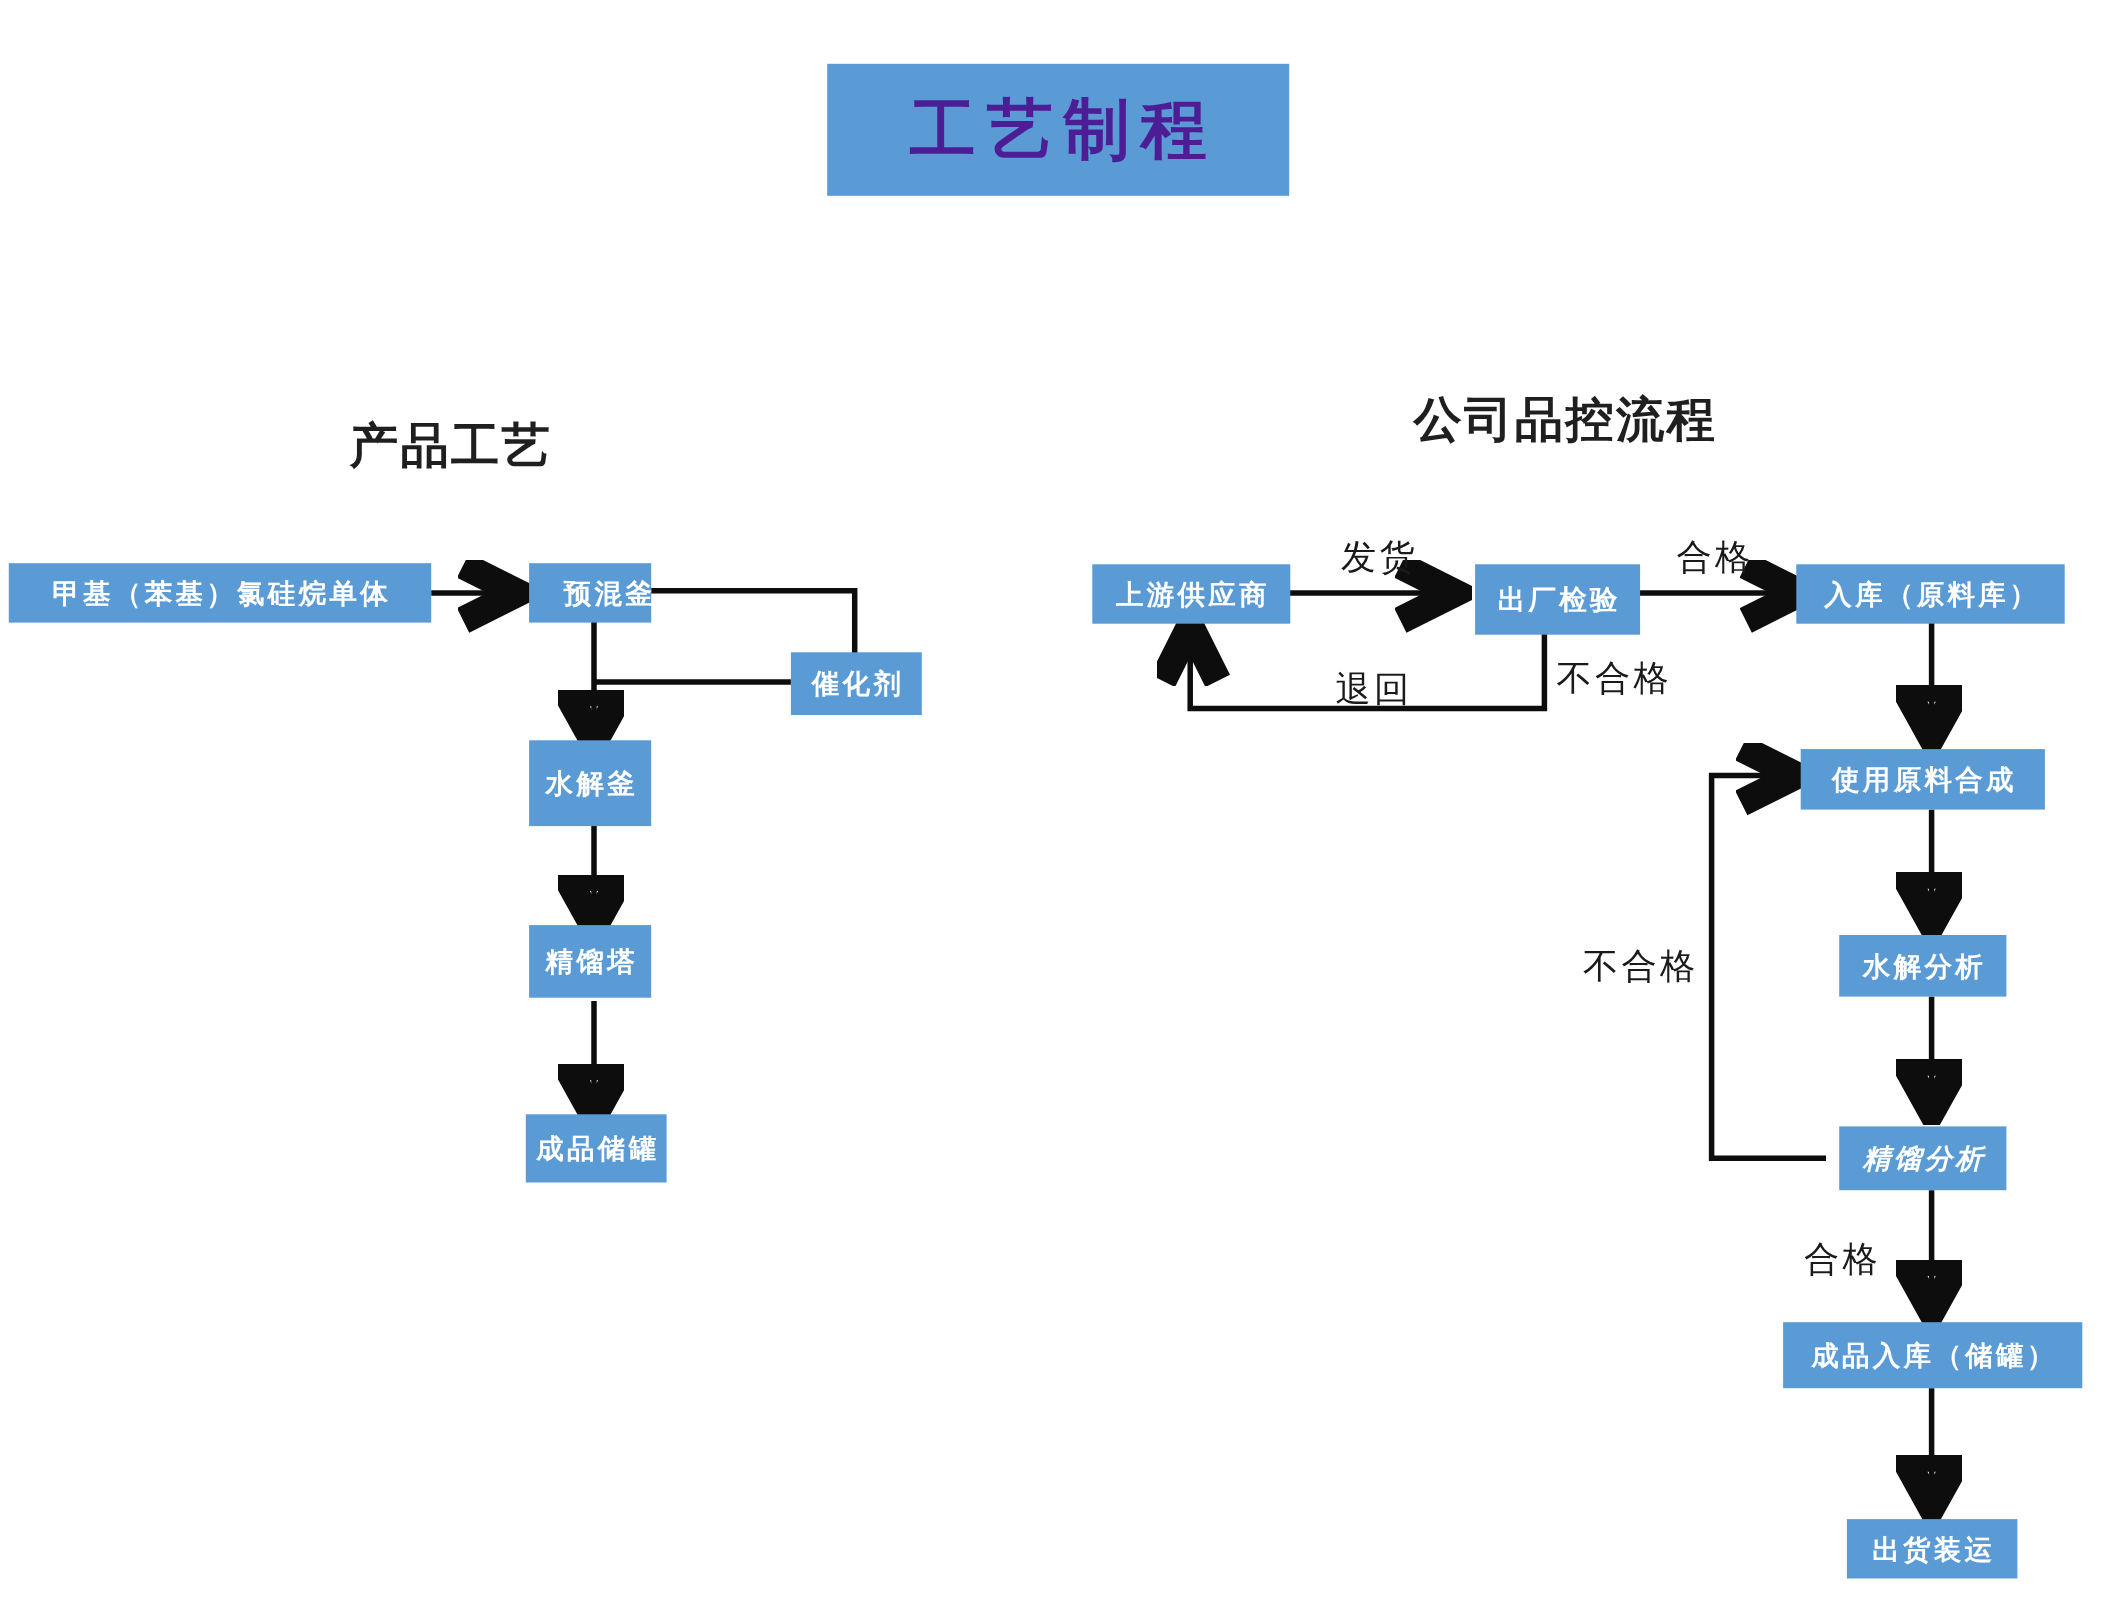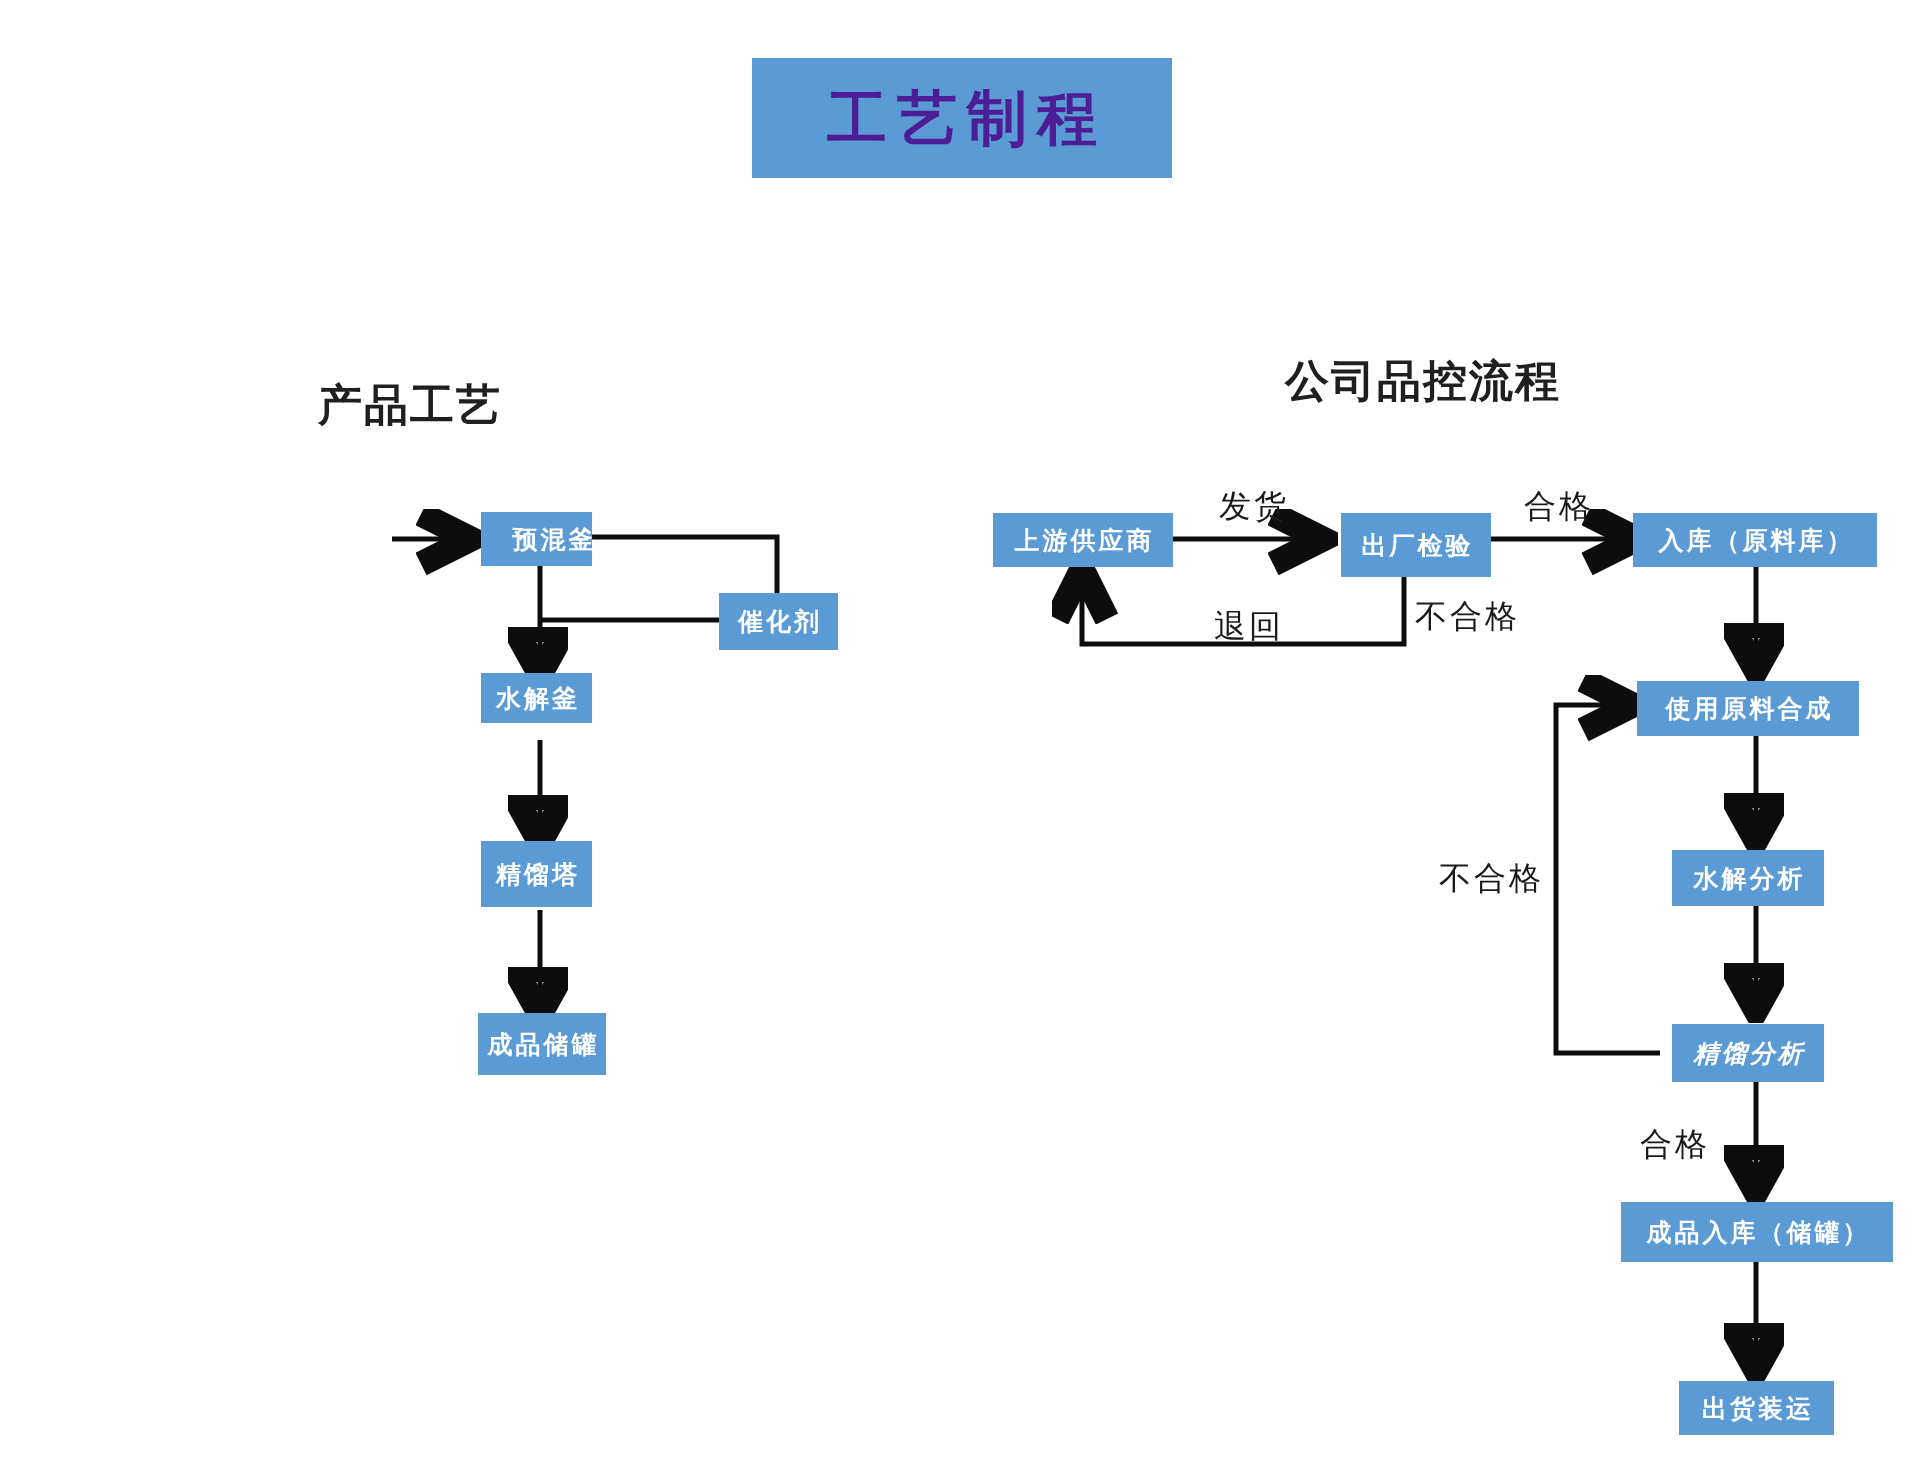--- a/index.html
+++ b/index.html
@@ -136,26 +136,27 @@
 
     <line x1="1756" y1="906" x2="1756" y2="1008" marker-end="url(#ahf)"></line>
 
     <path d="M1660,1053 L1556,1053 L1556,705 L1628,705" marker-end="url(#ah)"></path>
 
     <line x1="1756" y1="1082" x2="1756" y2="1190" marker-end="url(#ahf)"></line>
 
     <line x1="1756" y1="1262" x2="1756" y2="1368" marker-end="url(#ahf)"></line>
   </svg>
 
+  <div class="node" style="left:8px;  top:512px;  width:384px; height:54px;">甲基（苯基）氯硅烷单体</div>
 
   <div class="node" style="left:481px; top:512px; width:111px; height:54px;padding-left:33px;">预混釜</div>
 
   <div class="node" style="left:719px; top:593px; width:119px; height:57px;">催化剂</div>
 
-  <div class="node" style="left:481px; top:673px; width:111px; height:50px;">水解釜</div>
+  <div class="node" style="left:481px; top:673px; width:111px; height:78px;">水解釜</div>
 
   <div class="node" style="left:481px; top:841px; width:111px; height:66px;">精馏塔</div>
 
   <div class="node" style="left:478px; top:1013px; width:128px; height:62px;">成品储罐</div>
 
   <div class="node" style="left:993px;  top:513px;  width:180px; height:54px;">上游供应商</div>
 
   <div class="node" style="left:1341px; top:513px; width:150px; height:64px;">出厂检验</div>
 
   <div class="node" style="left:1633px; top:513px; width:244px; height:54px;">入库（原料库）</div>

